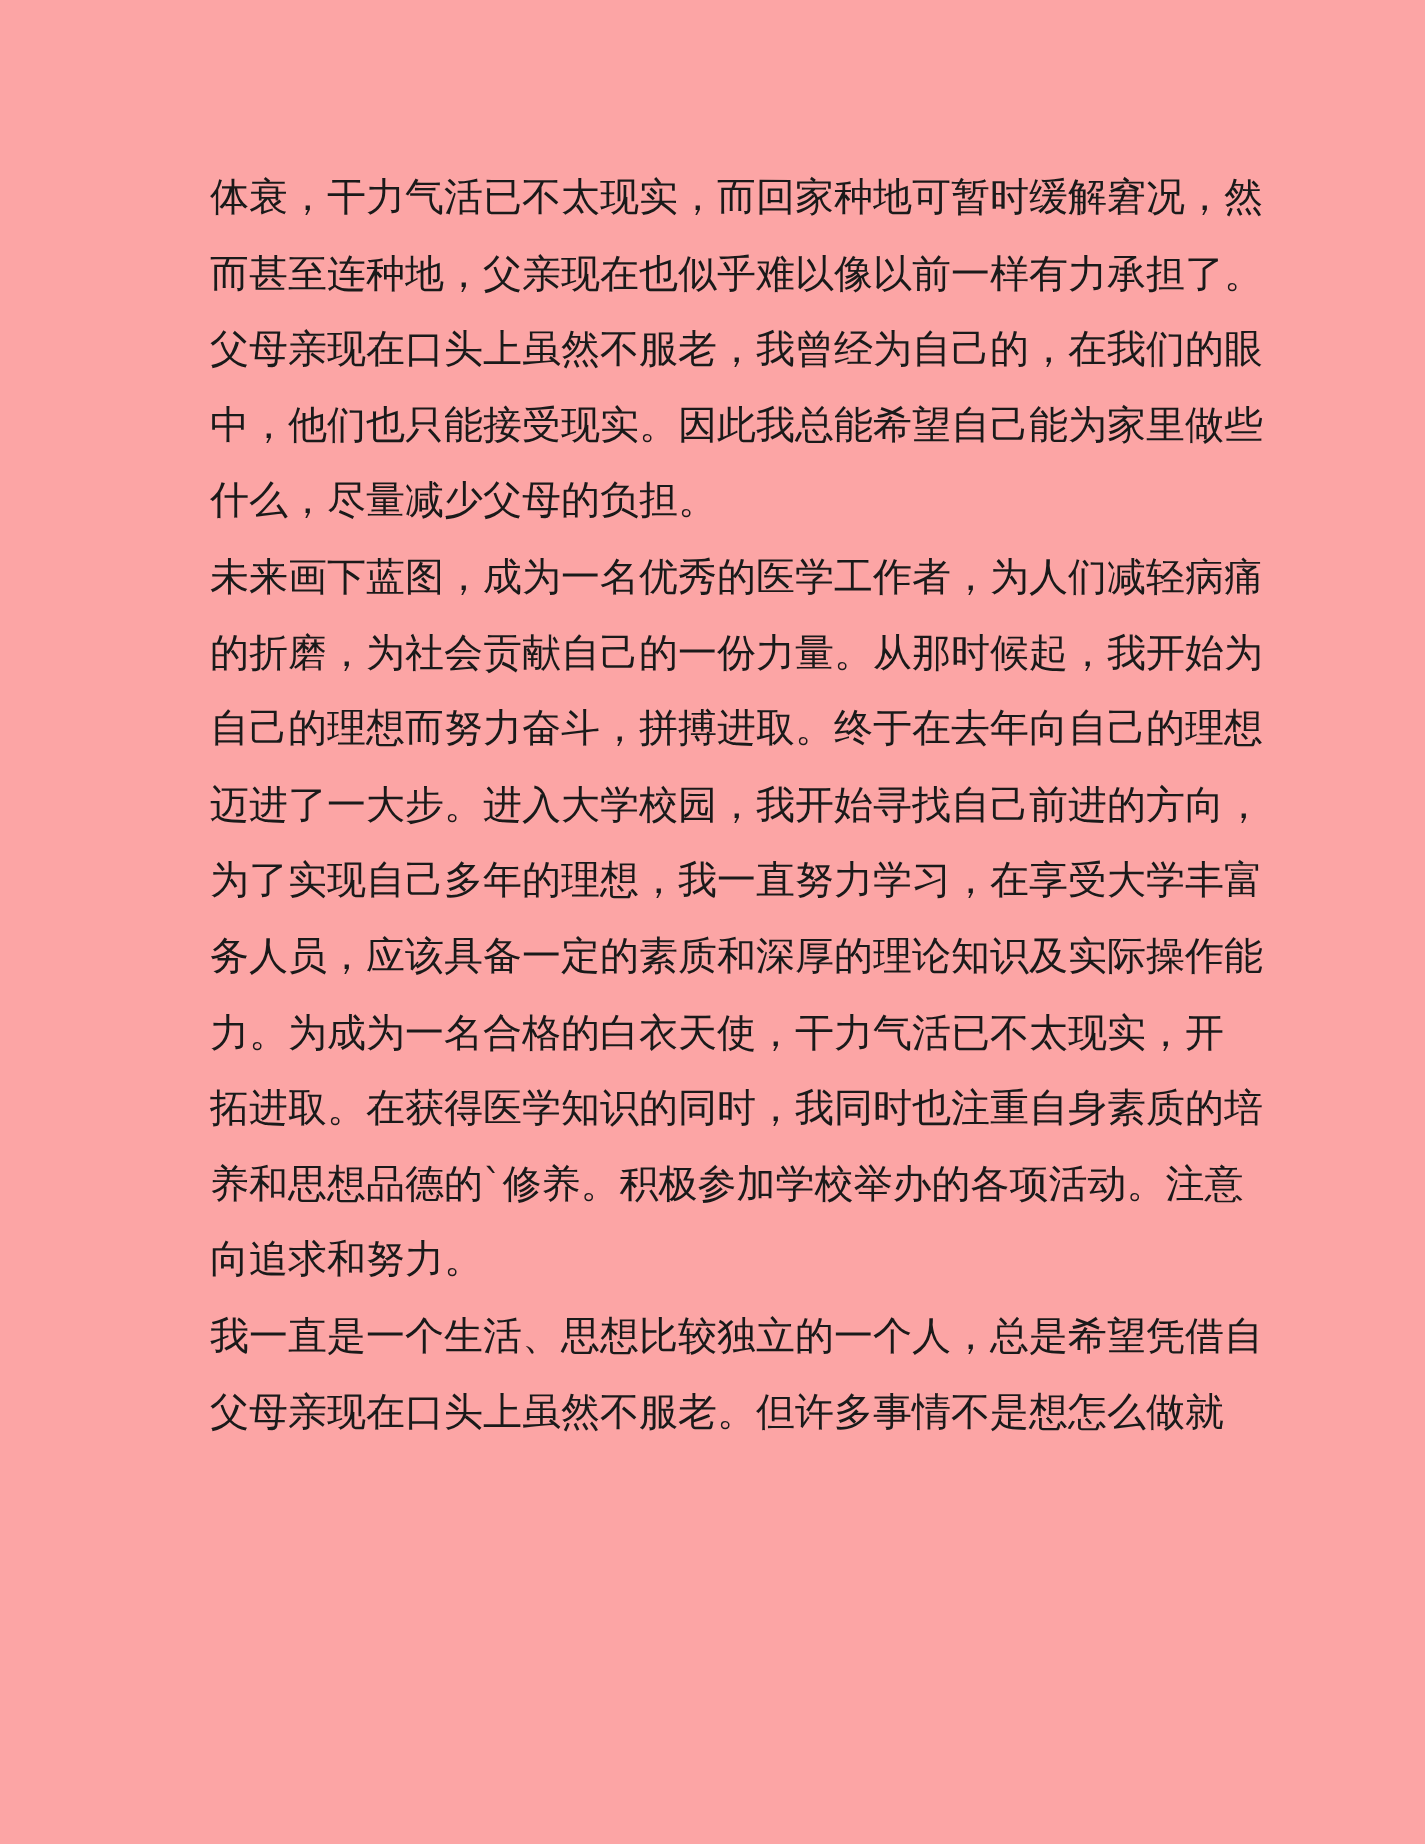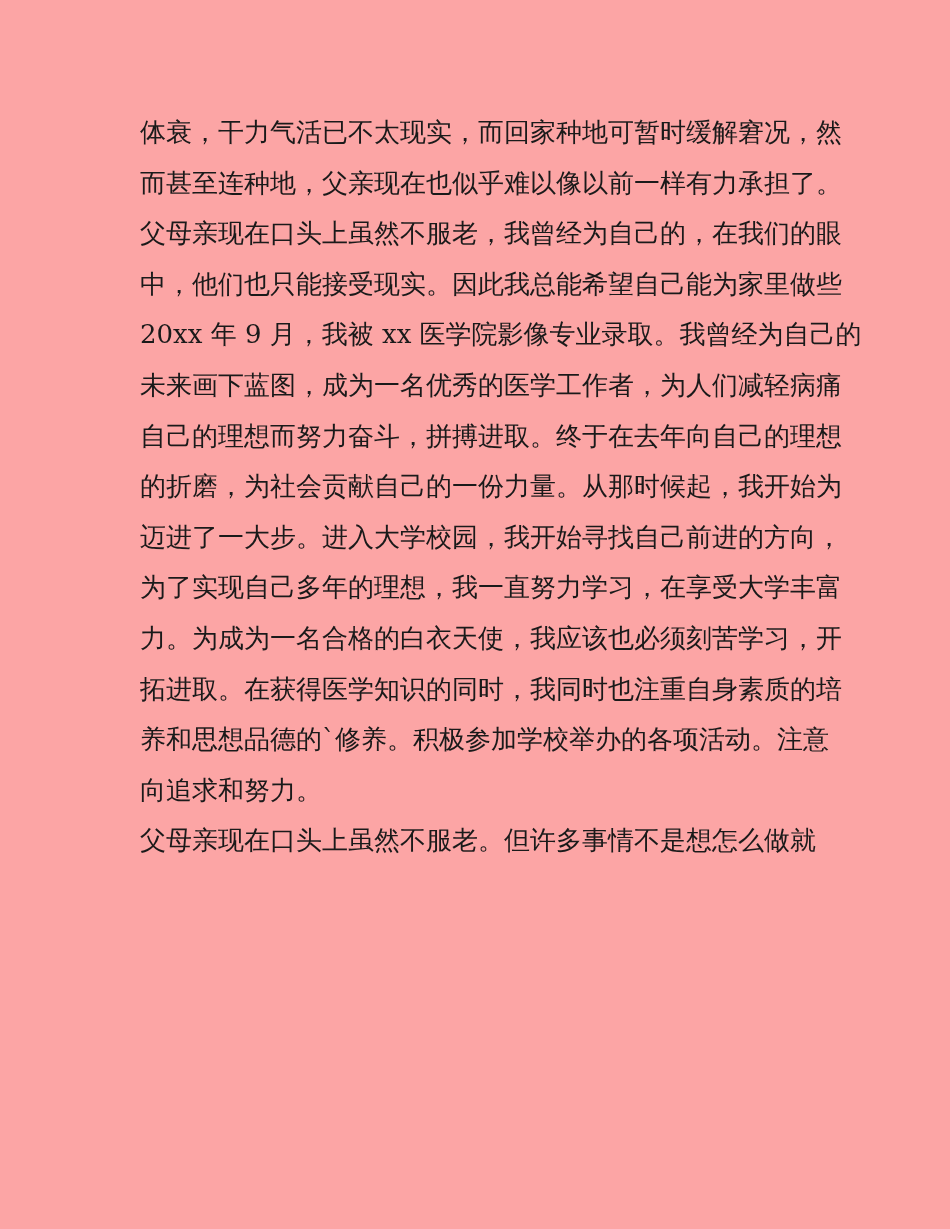--- a/index.html
+++ b/index.html
@@ -18,25 +18,27 @@
   </style>
 </head>
 <body>
 
 <div class="page">
   <div class="text-block">
     <div class="line">体衰，干力气活已不太现实，而回家种地可暂时缓解窘况，然</div>
     <div class="line">而甚至连种地，父亲现在也似乎难以像以前一样有力承担了。</div>
     <div class="line">父母亲现在口头上虽然不服老，我曾经为自己的，在我们的眼</div>
     <div class="line">中，他们也只能接受现实。因此我总能希望自己能为家里做些</div>
-    <div class="line">20xx 年 9 月，我被 xx 医学院影像专业录取。我曾经为自己的</div>
+    <div class="line">什么，尽量减少父母的负担。</div>
     <div class="line">未来画下蓝图，成为一名优秀的医学工作者，为人们减轻病痛</div>
+    <div class="line">的折磨，为社会贡献自己的一份力量。从那时候起，我开始为</div>
     <div class="line">自己的理想而努力奋斗，拼搏进取。终于在去年向自己的理想</div>
-    <div class="line">的折磨，为社会贡献自己的一份力量。从那时候起，我开始为</div>
     <div class="line">迈进了一大步。进入大学校园，我开始寻找自己前进的方向，</div>
     <div class="line">为了实现自己多年的理想，我一直努力学习，在享受大学丰富</div>
-    <div class="line">力。为成为一名合格的白衣天使，我应该也必须刻苦学习，开</div>
+    <div class="line">务人员，应该具备一定的素质和深厚的理论知识及实际操作能</div>
+    <div class="line">力。为成为一名合格的白衣天使，干力气活已不太现实，开</div>
     <div class="line">拓进取。在获得医学知识的同时，我同时也注重自身素质的培</div>
     <div class="line">养和思想品德的`修养。积极参加学校举办的各项活动。注意</div>
     <div class="line">向追求和努力。</div>
+    <div class="line">我一直是一个生活、思想比较独立的一个人，总是希望凭借自</div>
     <div class="line">父母亲现在口头上虽然不服老。但许多事情不是想怎么做就</div>
   </div>
 </div>
 
 </body></html>

